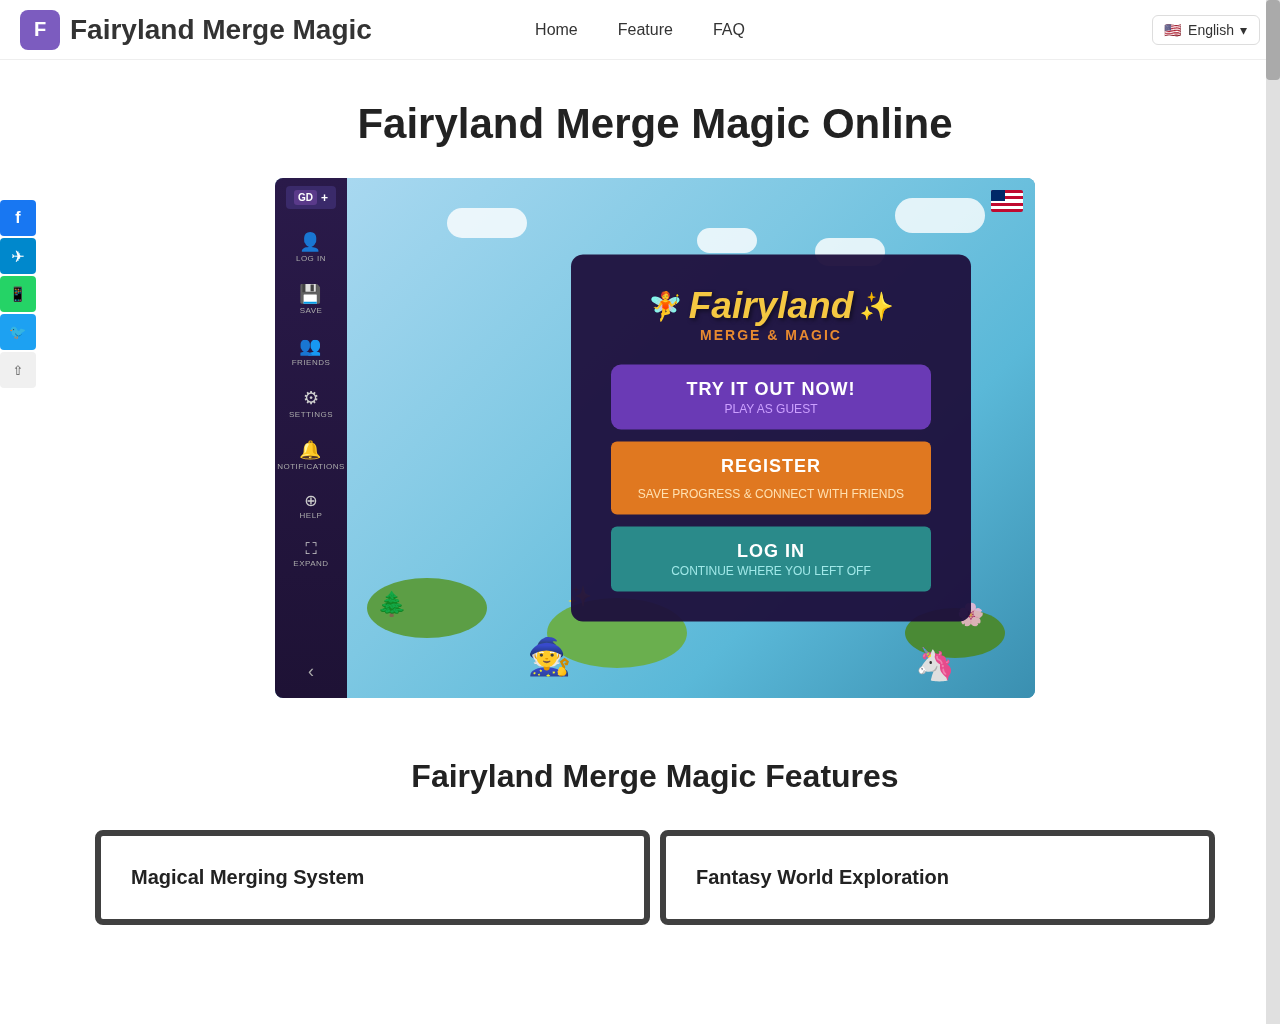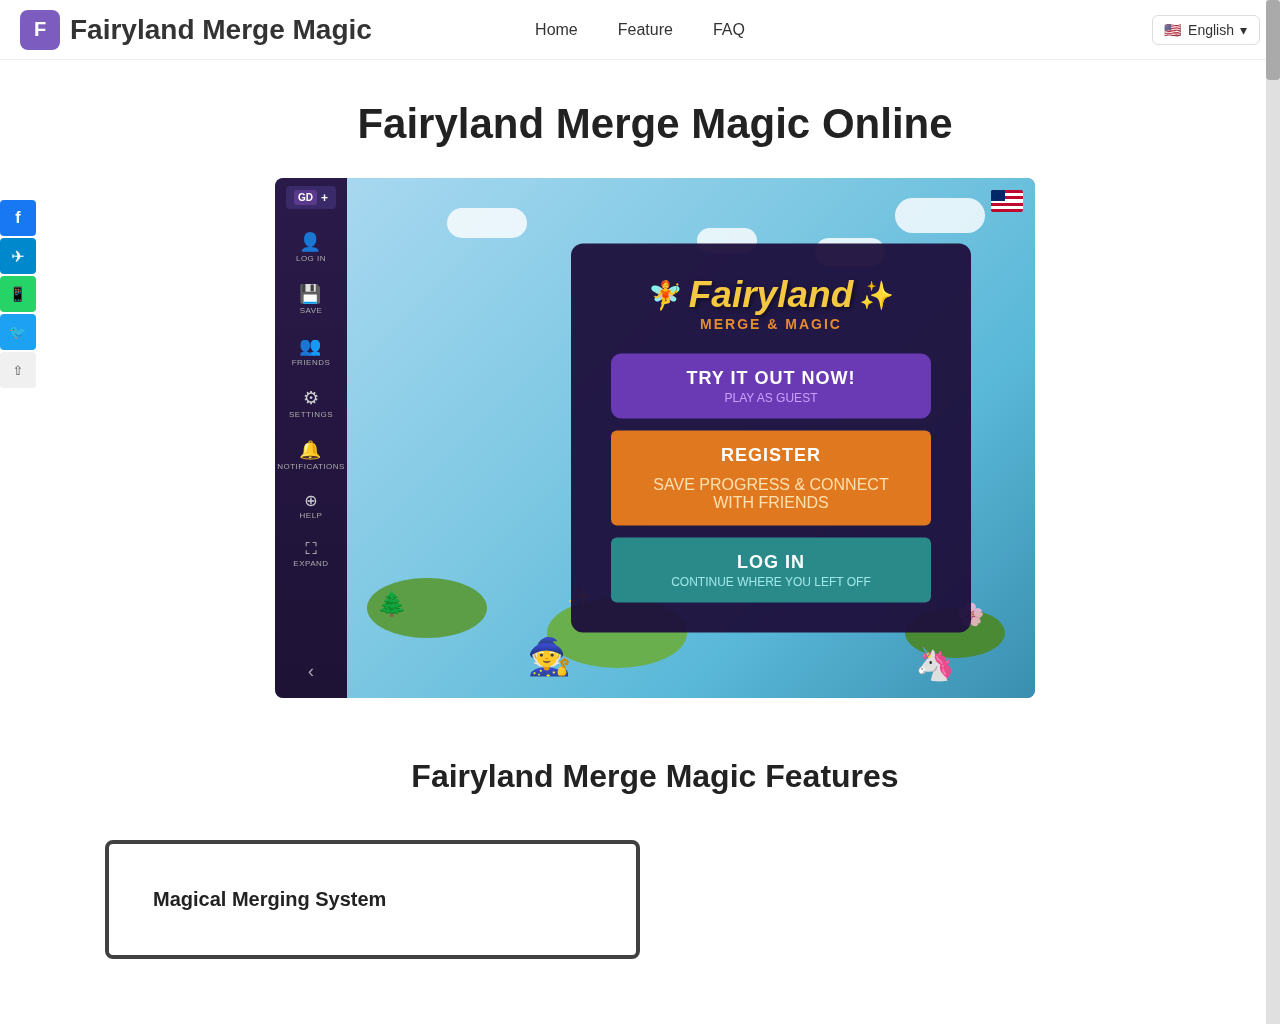--- a/index.html
+++ b/index.html
@@ -276,21 +276,21 @@
       border: none;
       border-radius: 6px;
       padding: 14px 20px;
       cursor: pointer;
       display: flex;
       flex-direction: column;
       align-items: center;
       gap: 10px;
     }
     .btn-register-main { font-size: 18px; font-weight: bold; letter-spacing: 1px; }
-    .btn-register-sub { font-size: 16px; color: #ffe0b0; }
+    .btn-register-sub { font-size: 12px; color: #ffe0b0; }
 
     .btn-login {
       width: 100%;
       background: #2a8a8a;
       color: white;
       border: none;
       border-radius: 6px;
       padding: 14px 20px;
       cursor: pointer;
       display: flex;
@@ -312,24 +312,24 @@
       font-weight: bold;
       color: #222;
       margin-bottom: 30px;
     }
     .features-grid {
       display: grid;
       grid-template-columns: 1fr 1fr;
       gap: 0;
     }
     .feature-card {
-      border: 4px solid #404040;
+      border: 6px solid #404040;
       border-radius: 8px;
-      padding: 44px;
-      margin: 15px;
+      padding: 30px;
+      margin: 5px;
     }
     .feature-card-title {
       font-size: 20px;
       font-weight: bold;
       color: #222;
     }
   </style>
 </head>
 <body>
 
@@ -479,15 +479,18 @@
       </div>
     </div>
   </div>
 
   <div class="features-section">
     <h2 class="features-title">Fairyland Merge Magic Features</h2>
     <div class="features-grid">
       <div class="feature-card">
         <h3 class="feature-card-title">Magical Merging System</h3>
       </div>
+      <div class="feature-card">
+        <h3 class="feature-card-title">Fantasy World Exploration</h3>
+      </div>
     </div>
   </div>
 </main>
 
 </body></html>

